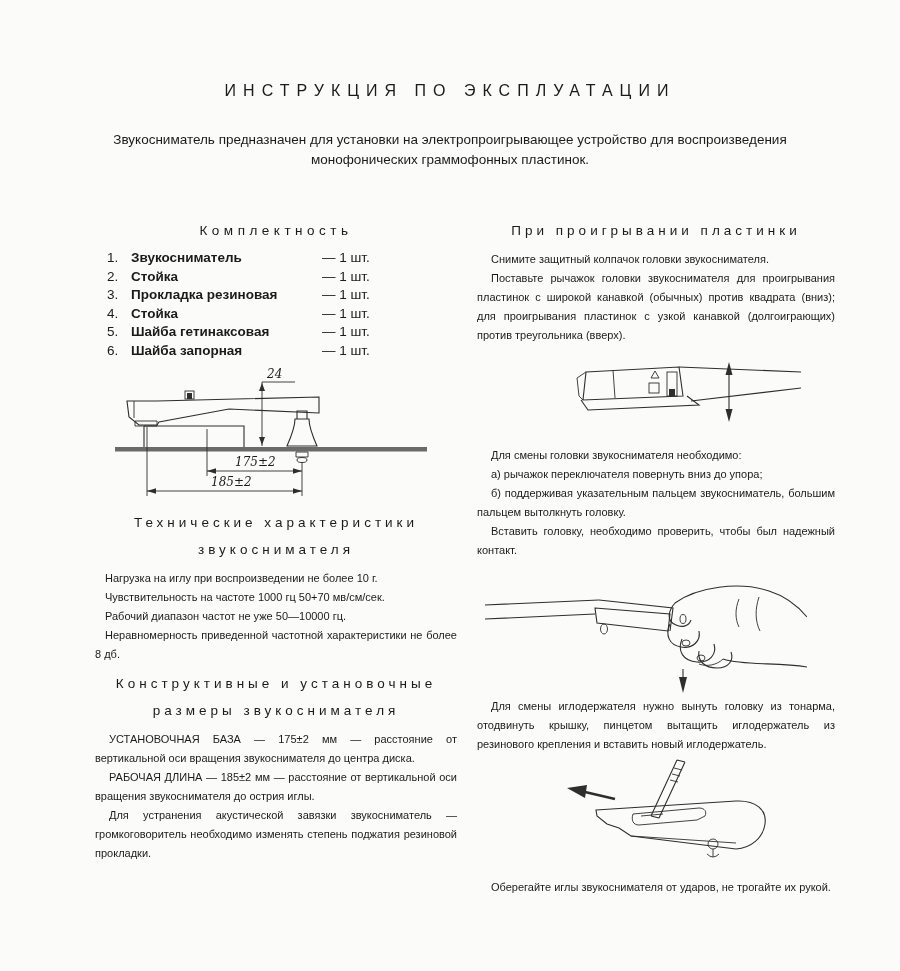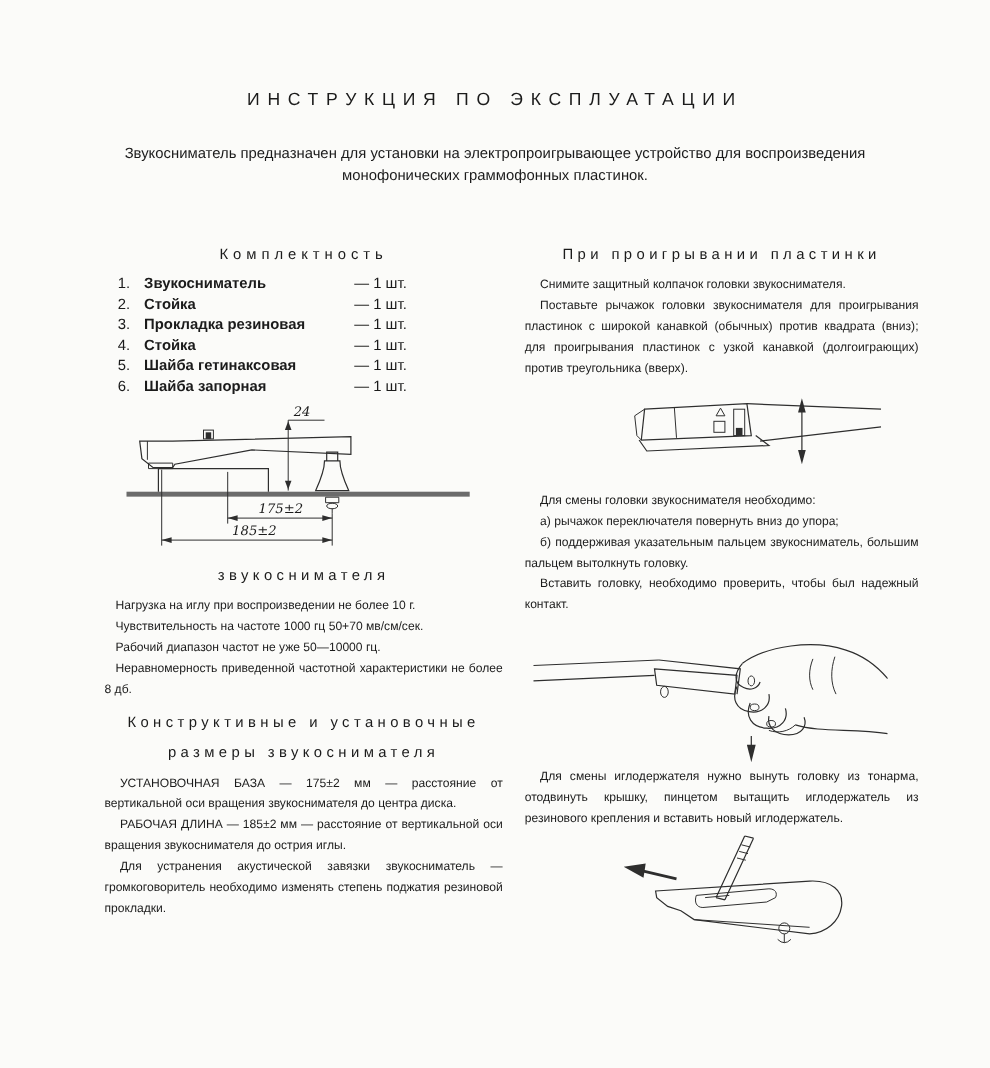--- a/index.html
+++ b/index.html
@@ -127,20 +127,21 @@
       <polygon class="dg-fill" points="193,108 184,105.3 184,110.7"></polygon>
       <text class="dim-label" x="126" y="103">175±2</text>
 
       <line class="dg-thin" x1="38" y1="128" x2="193" y2="128"></line>
       <polygon class="dg-fill" points="38,128 47,125.3 47,130.7"></polygon>
       <polygon class="dg-fill" points="193,128 184,125.3 184,130.7"></polygon>
       <text class="dim-label" x="102" y="123">185±2</text>
     </svg>
 
     <div style="margin-top:8px;">
+      <div class="sp-head" style="letter-spacing:4px;">Технические характеристики</div>
       <div class="sp-head" style="letter-spacing:4px;">звукоснимателя</div>
     </div>
 
     <div style="margin-top:7px;">
       <p class="body-p ti10">Нагрузка на иглу при воспроизведении не более 10 г.</p>
       <p class="body-p ti10">Чувствительность на частоте 1000 гц  50+70  мв/см/сек.</p>
       <p class="body-p ti10">Рабочий диапазон частот не уже 50—10000 гц.</p>
       <p class="body-p ti10">Неравномерность приведенной частотной характеристики не более 8 дб.</p>
     </div>
 
@@ -215,15 +216,16 @@
       <path class="dg-thin" d="M152,56 L218,50 C224,50 226,54 224,58 L216,62 L158,67 C152,67 150,62 152,56 Z"></path>
       <path class="dg-thin" d="M160,58 L182,56"></path>
       <path class="dg" d="M196,2 L170,58 M204,4 L178,60 M170,58 L178,60 M196,2 L204,4"></path>
       <path class="dg-thin" d="M193,10 L201,12 M191,16 L199,18 M189,22 L197,24"></path>
       <line class="dg" x1="134" y1="41" x2="104" y2="34" style="stroke-width:2.5"></line>
       <polygon class="dg-fill" points="86,30 106,27 104,40"></polygon>
       <circle class="dg-thin" cx="232" cy="86" r="5"></circle>
       <path class="dg-thin" d="M232,91 V99 M226,96 Q232,102 238,96"></path>
     </svg>
 
+    <p class="body-p">Оберегайте иглы звукоснимателя от ударов, не трогайте их рукой.</p>
   </div>
 
 </div>
 
 </body></html>

